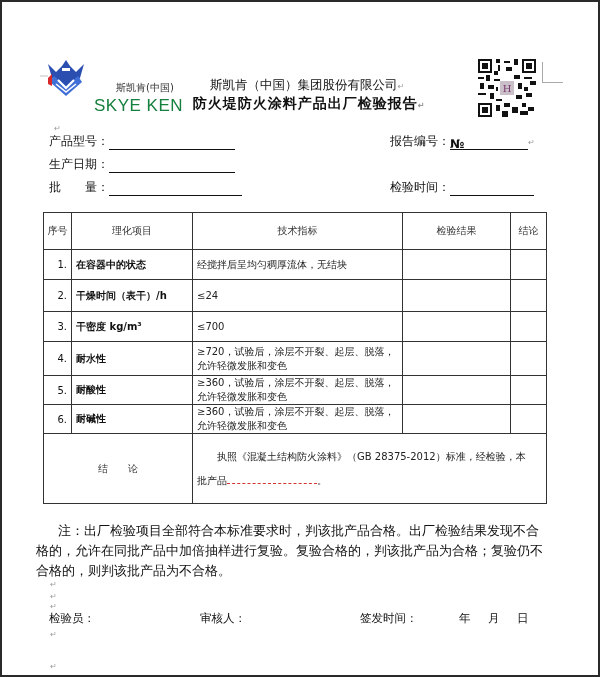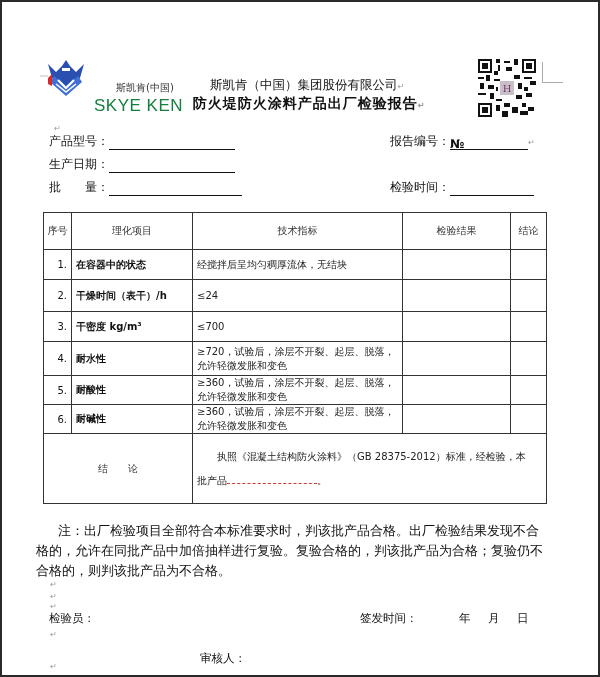--- a/index.html
+++ b/index.html
@@ -189,20 +189,20 @@
     </tr>
   </tbody>
     </table>
 
   <div class="abs note">注：出厂检验项目全部符合本标准要求时，判该批产品合格。出厂检验结果发现不合格的，允许在同批产品中加倍抽样进行复验。复验合格的，判该批产品为合格；复验仍不合格的，则判该批产品为不合格。</div>
   <div class="abs para" style="left:48px; top:578px;">↵</div>
   <div class="abs para" style="left:48px; top:590px;">↵</div>
   <div class="abs para" style="left:48px; top:600px;">↵</div>
 
   <div class="abs sig" style="left:47px; top:609px;">检验员：</div>
-  <div class="abs sig" style="left:198px; top:609px;margin-top:40px;">审核人：</div>
+  <div class="abs sig" style="left:198px; top:609px;">审核人：</div>
   <div class="abs sig" style="left:358px; top:609px;">签发时间：</div>
   <div class="abs sig" style="left:457px; top:609px;">年</div>
   <div class="abs sig" style="left:486px; top:609px;">月</div>
   <div class="abs sig" style="left:515px; top:609px;">日</div>
   <div class="abs para" style="left:48px; top:628px;">↵</div>
   <div class="abs para" style="left:48px; top:660px;">↵</div>
 </div>
 
 </body></html>

